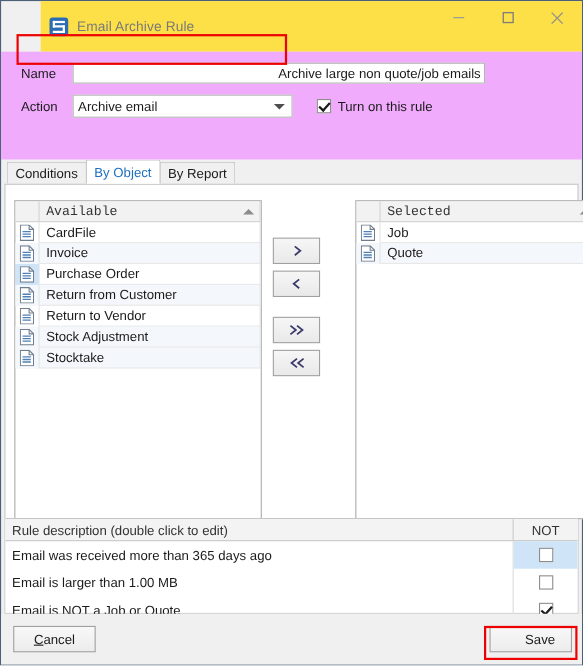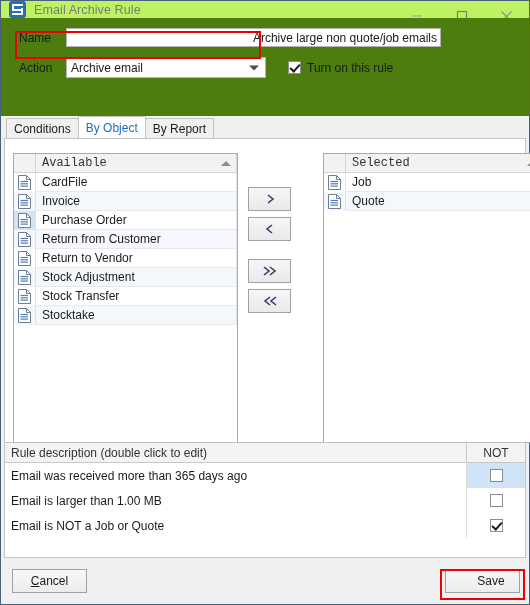--- a/index.html
+++ b/index.html
@@ -22,26 +22,27 @@
     height: 605px;
     box-sizing: border-box;
     border: 1px solid #4a6179;
     background: #f0f0f0;
     display: flex;
     flex-direction: column;
   }
 
   
   .titlebar {
-    height: 17px;
-    background: #bef264;
-    display: flex;
-    align-items: center;
-    flex: 0 0 auto;
-    position: relative;
+    height: 46px;
+    background: #fde047;
+    display: flex;
+    align-items: center;
+    flex: 0 0 auto;
+    position: relative;
+    margin-left: 36px;
   }
   .app-icon {
     width: 17px;
     height: 17px;
     margin-left: 8px;
     margin-right: 8px;
     border-radius: 3px;
     background: #2b6cb5;
     position: relative;
     flex: 0 0 auto;
@@ -76,21 +77,21 @@
     display: flex;
     align-items: center;
     justify-content: center;
     color: #8e8e8e;
   }
   .win-btn svg { display: block; }
 
   
   .form-head {
     flex: 0 0 auto;
-    background: #4d7c0f;
+    background: #f0abfc;
     padding: 16px;
     position: relative;
     height: 66px;
   }
   .row-name {
     position: absolute;
     left: 0; top: 8px;
     height: 23px;
     display: flex;
     align-items: center;
@@ -559,32 +560,20 @@
                 <svg class="doc-ico" width="13" height="15" viewBox="0 0 13 15">
                   <path d="M0.5 0.5 H8.5 L12.5 4.5 V14.5 H0.5 Z" fill="#ffffff" stroke="#6f7d8c" stroke-width="1"></path>
                   <path d="M8.5 0.5 V4.5 H12.5" fill="none" stroke="#6f7d8c" stroke-width="1"></path>
                   <line x1="2.5" y1="6.5" x2="10" y2="6.5" stroke="#4e7fb5" stroke-width="1.2"></line>
                   <line x1="2.5" y1="8.8" x2="10" y2="8.8" stroke="#4e7fb5" stroke-width="1.2"></line>
                   <line x1="2.5" y1="11.1" x2="10" y2="11.1" stroke="#4e7fb5" stroke-width="1.2"></line>
                 </svg>
               </div>
               <div class="lrow-txt">Stock Adjustment</div>
             </div>
-            <div class="lrow">
-              <div class="lrow-ico">
-                <svg class="doc-ico" width="13" height="15" viewBox="0 0 13 15">
-                  <path d="M0.5 0.5 H8.5 L12.5 4.5 V14.5 H0.5 Z" fill="#ffffff" stroke="#6f7d8c" stroke-width="1"></path>
-                  <path d="M8.5 0.5 V4.5 H12.5" fill="none" stroke="#6f7d8c" stroke-width="1"></path>
-                  <line x1="2.5" y1="6.5" x2="10" y2="6.5" stroke="#4e7fb5" stroke-width="1.2"></line>
-                  <line x1="2.5" y1="8.8" x2="10" y2="8.8" stroke="#4e7fb5" stroke-width="1.2"></line>
-                  <line x1="2.5" y1="11.1" x2="10" y2="11.1" stroke="#4e7fb5" stroke-width="1.2"></line>
-                </svg>
-              </div>
-              <div class="lrow-txt">Stock Transfer</div>
-            </div>
             <div class="lrow alt">
               <div class="lrow-ico">
                 <svg class="doc-ico" width="13" height="15" viewBox="0 0 13 15">
                   <path d="M0.5 0.5 H8.5 L12.5 4.5 V14.5 H0.5 Z" fill="#ffffff" stroke="#6f7d8c" stroke-width="1"></path>
                   <path d="M8.5 0.5 V4.5 H12.5" fill="none" stroke="#6f7d8c" stroke-width="1"></path>
                   <line x1="2.5" y1="6.5" x2="10" y2="6.5" stroke="#4e7fb5" stroke-width="1.2"></line>
                   <line x1="2.5" y1="8.8" x2="10" y2="8.8" stroke="#4e7fb5" stroke-width="1.2"></line>
                   <line x1="2.5" y1="11.1" x2="10" y2="11.1" stroke="#4e7fb5" stroke-width="1.2"></line>
                 </svg>
               </div>

